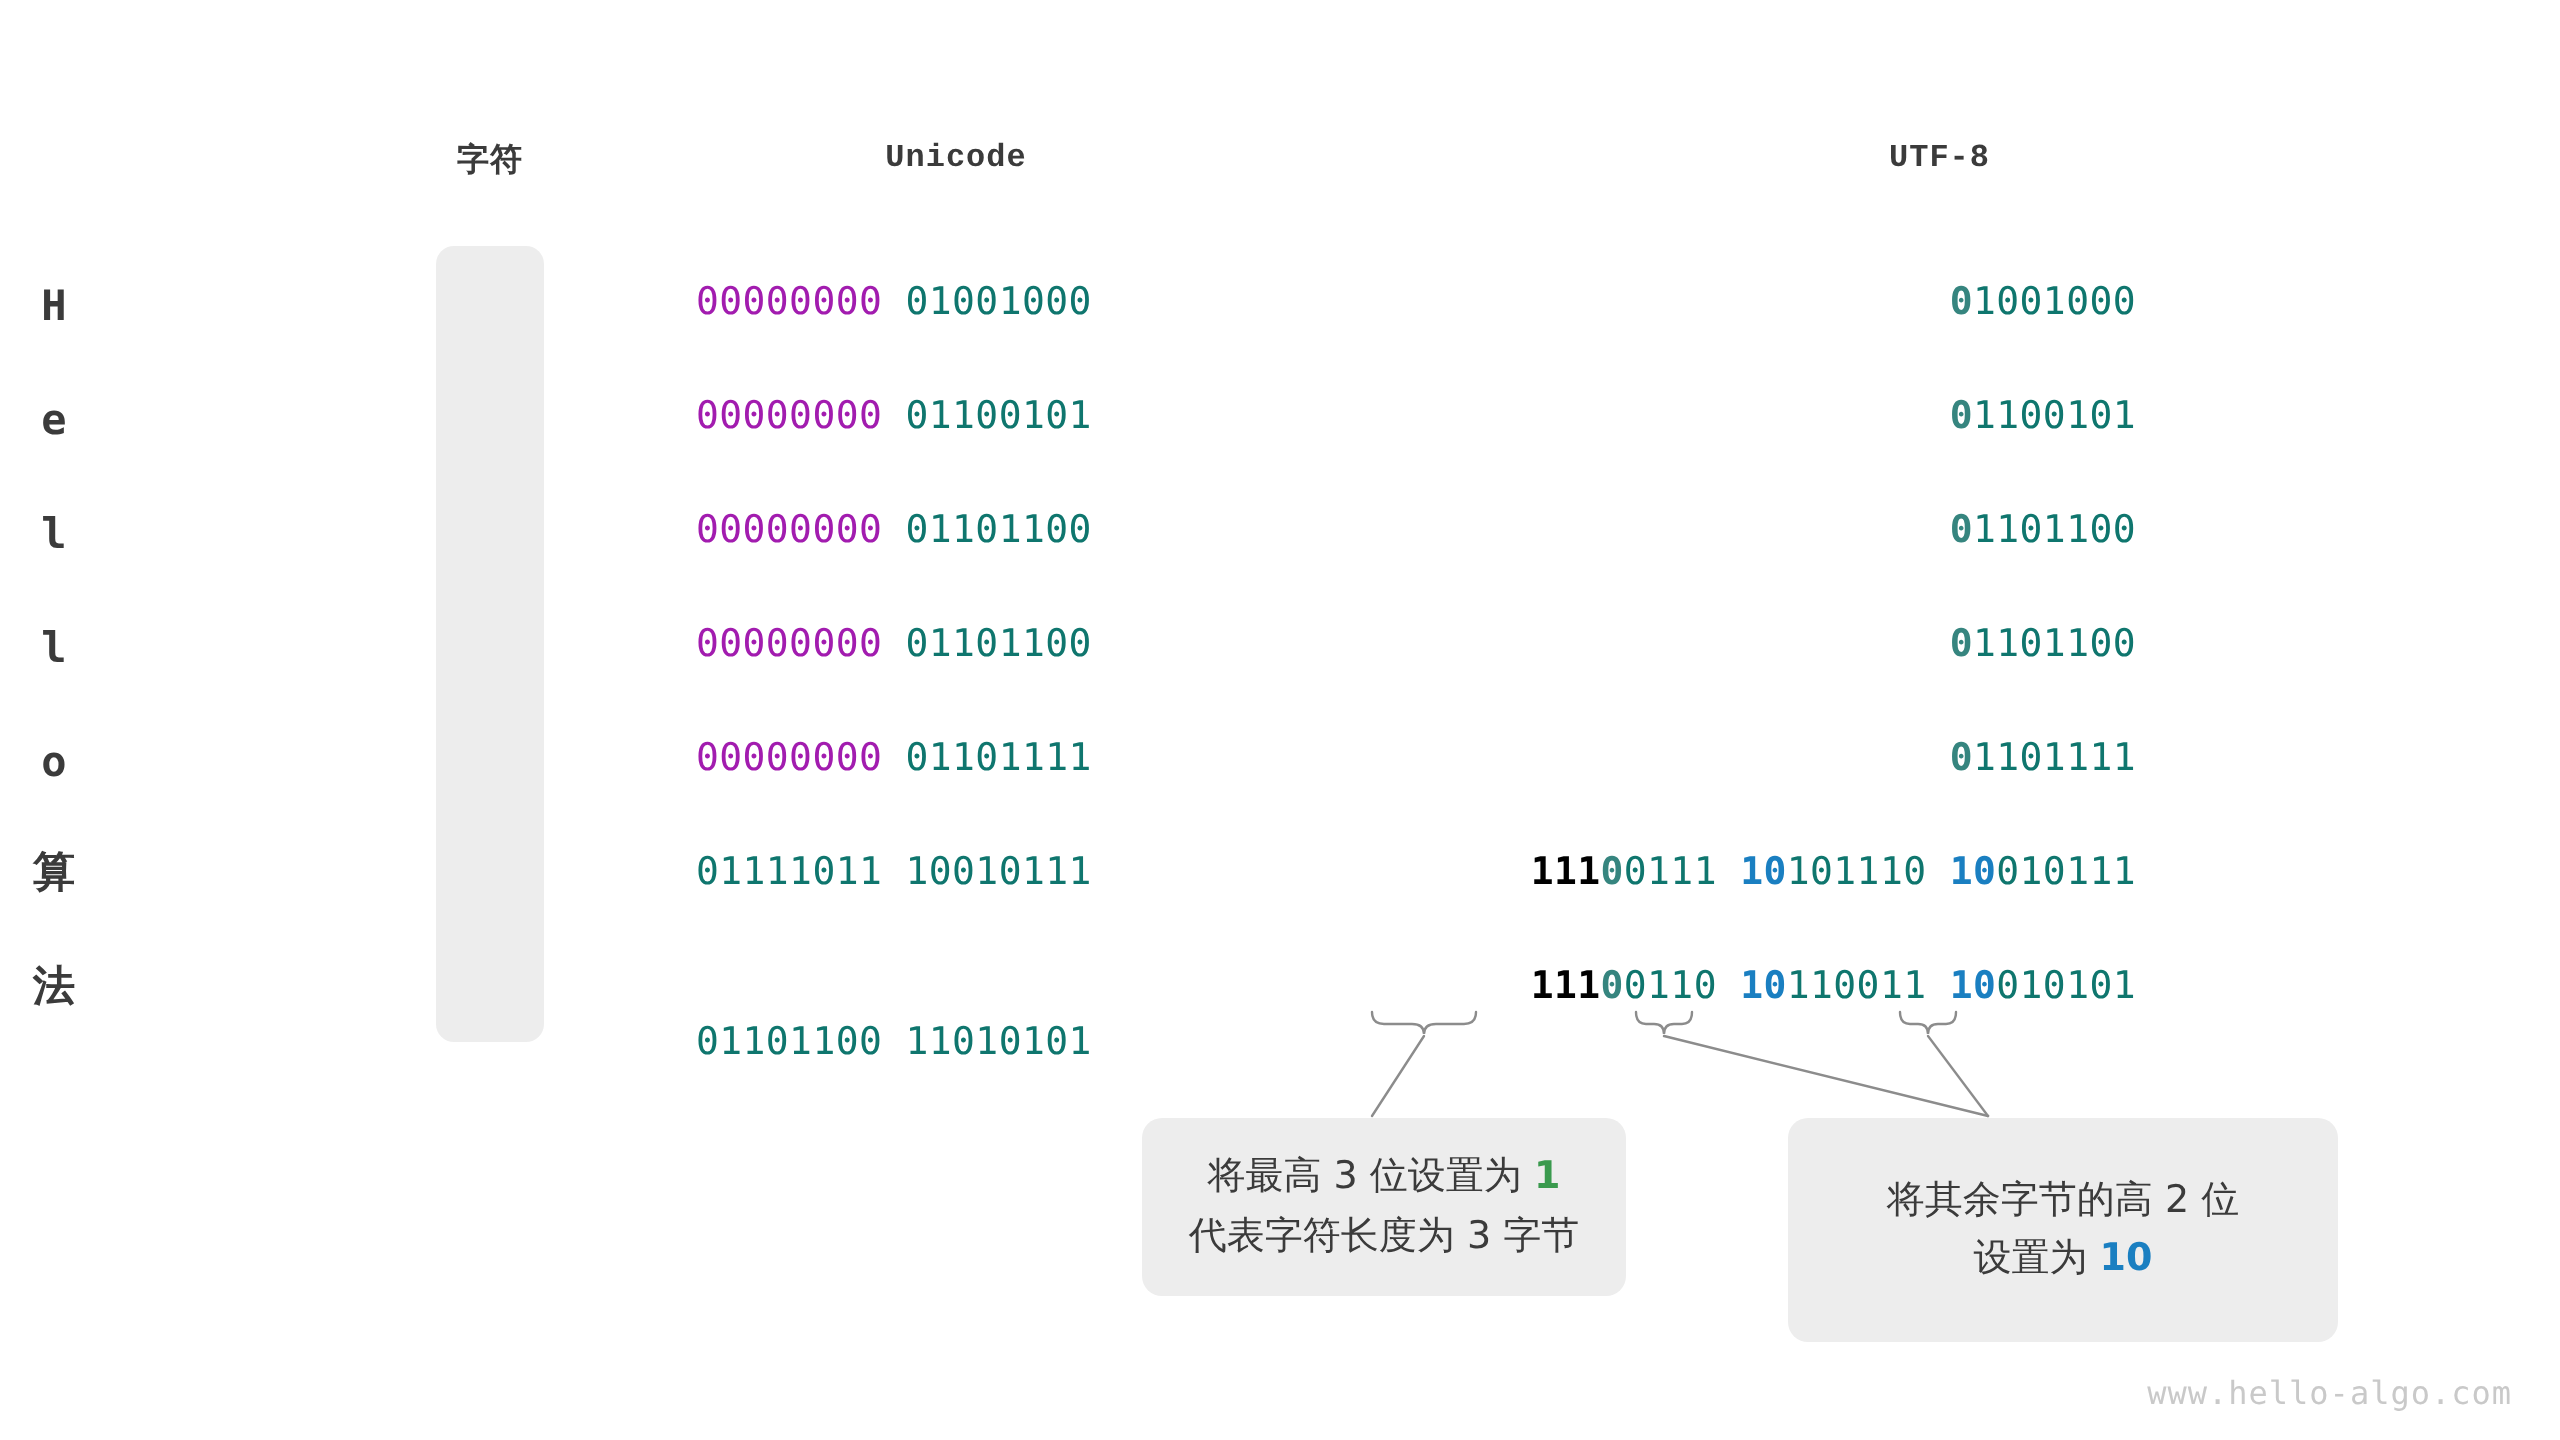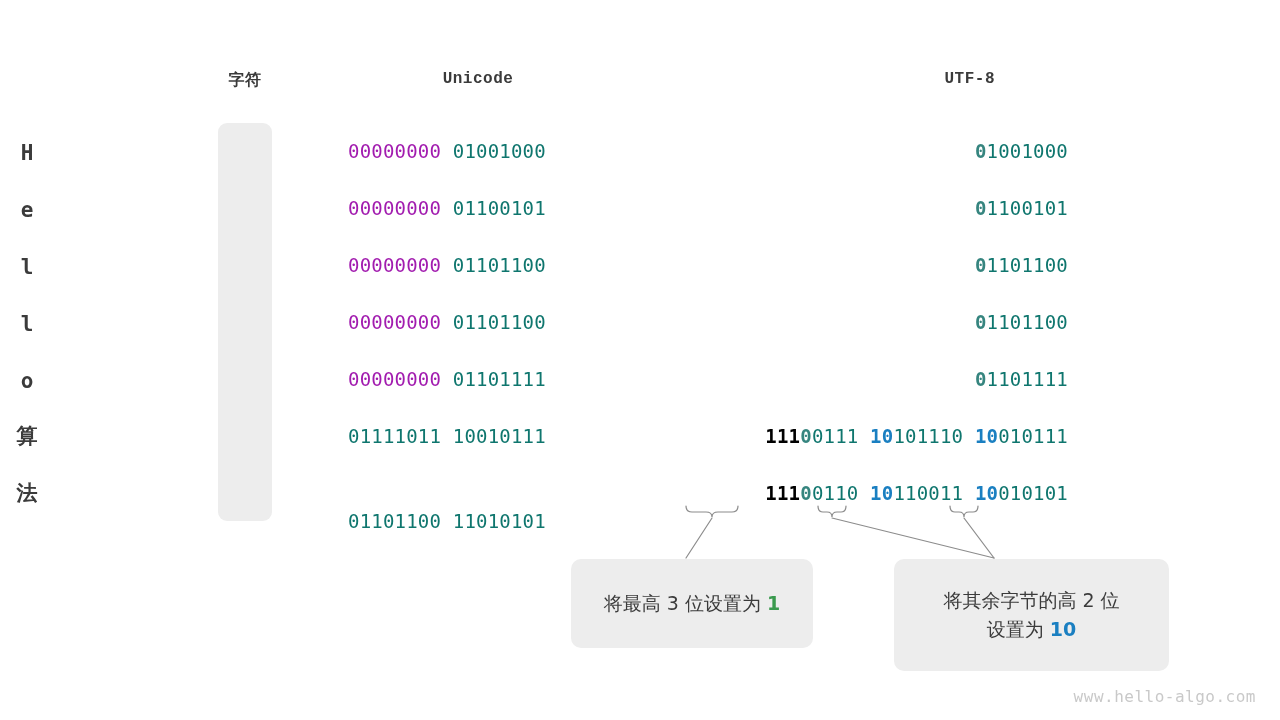--- a/index.html
+++ b/index.html
@@ -165,20 +165,21 @@
       <path d="M832,518 L994,558"></path>
 
       <path d="M950,506 q0,6 5,6 h4 q5,0 5,5 q0,-5 5,-5 h4 q5,0 5,-6"></path>
 
       <path d="M964,518 L994,558"></path>
     </g>
   </svg>
 
   <div class="callout" style="left:535px; top:559px; width:242px; height:89px;">
     <div class="cline"><span>将最高 3 位设置为 </span><span class="hl-green">1</span></div>
+    <div class="cline">代表字符长度为 3 字节</div>
   </div>
 
   <div class="callout" style="left:858px; top:559px; width:275px; height:112px;">
     <div class="cline">将其余字节的高 2 位</div>
     <div class="cline"><span>设置为 </span><span class="hl-blue">10</span></div>
   </div>
 
   <div class="watermark">www.hello-algo.com</div>
 
 </div>

